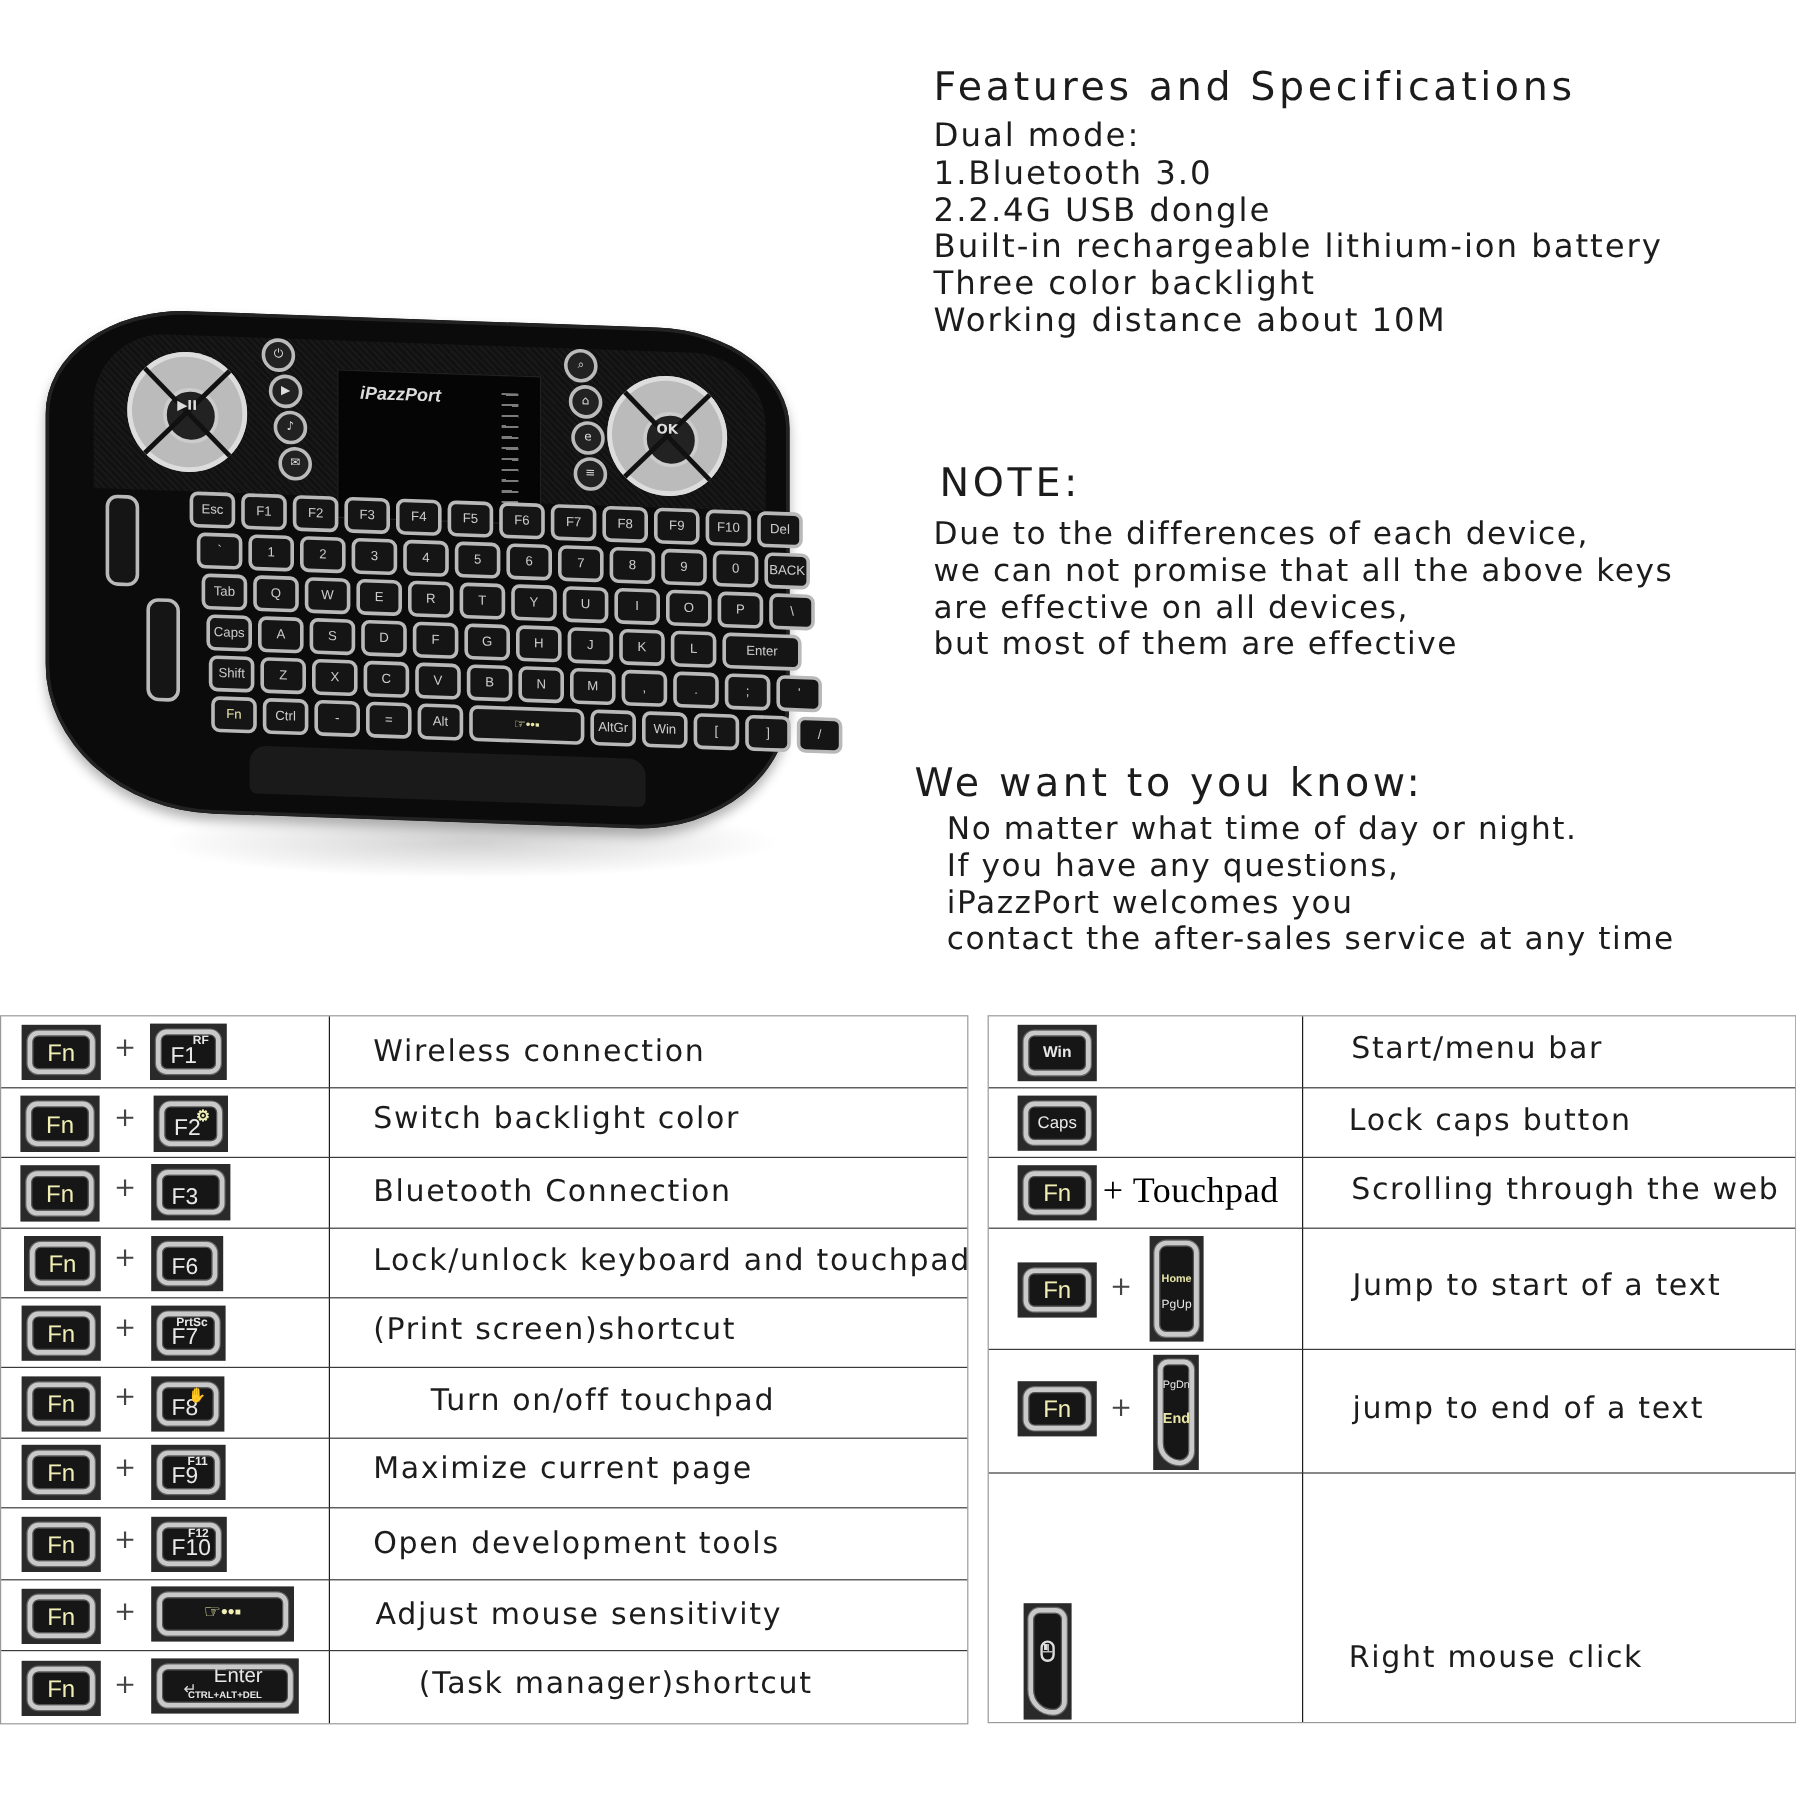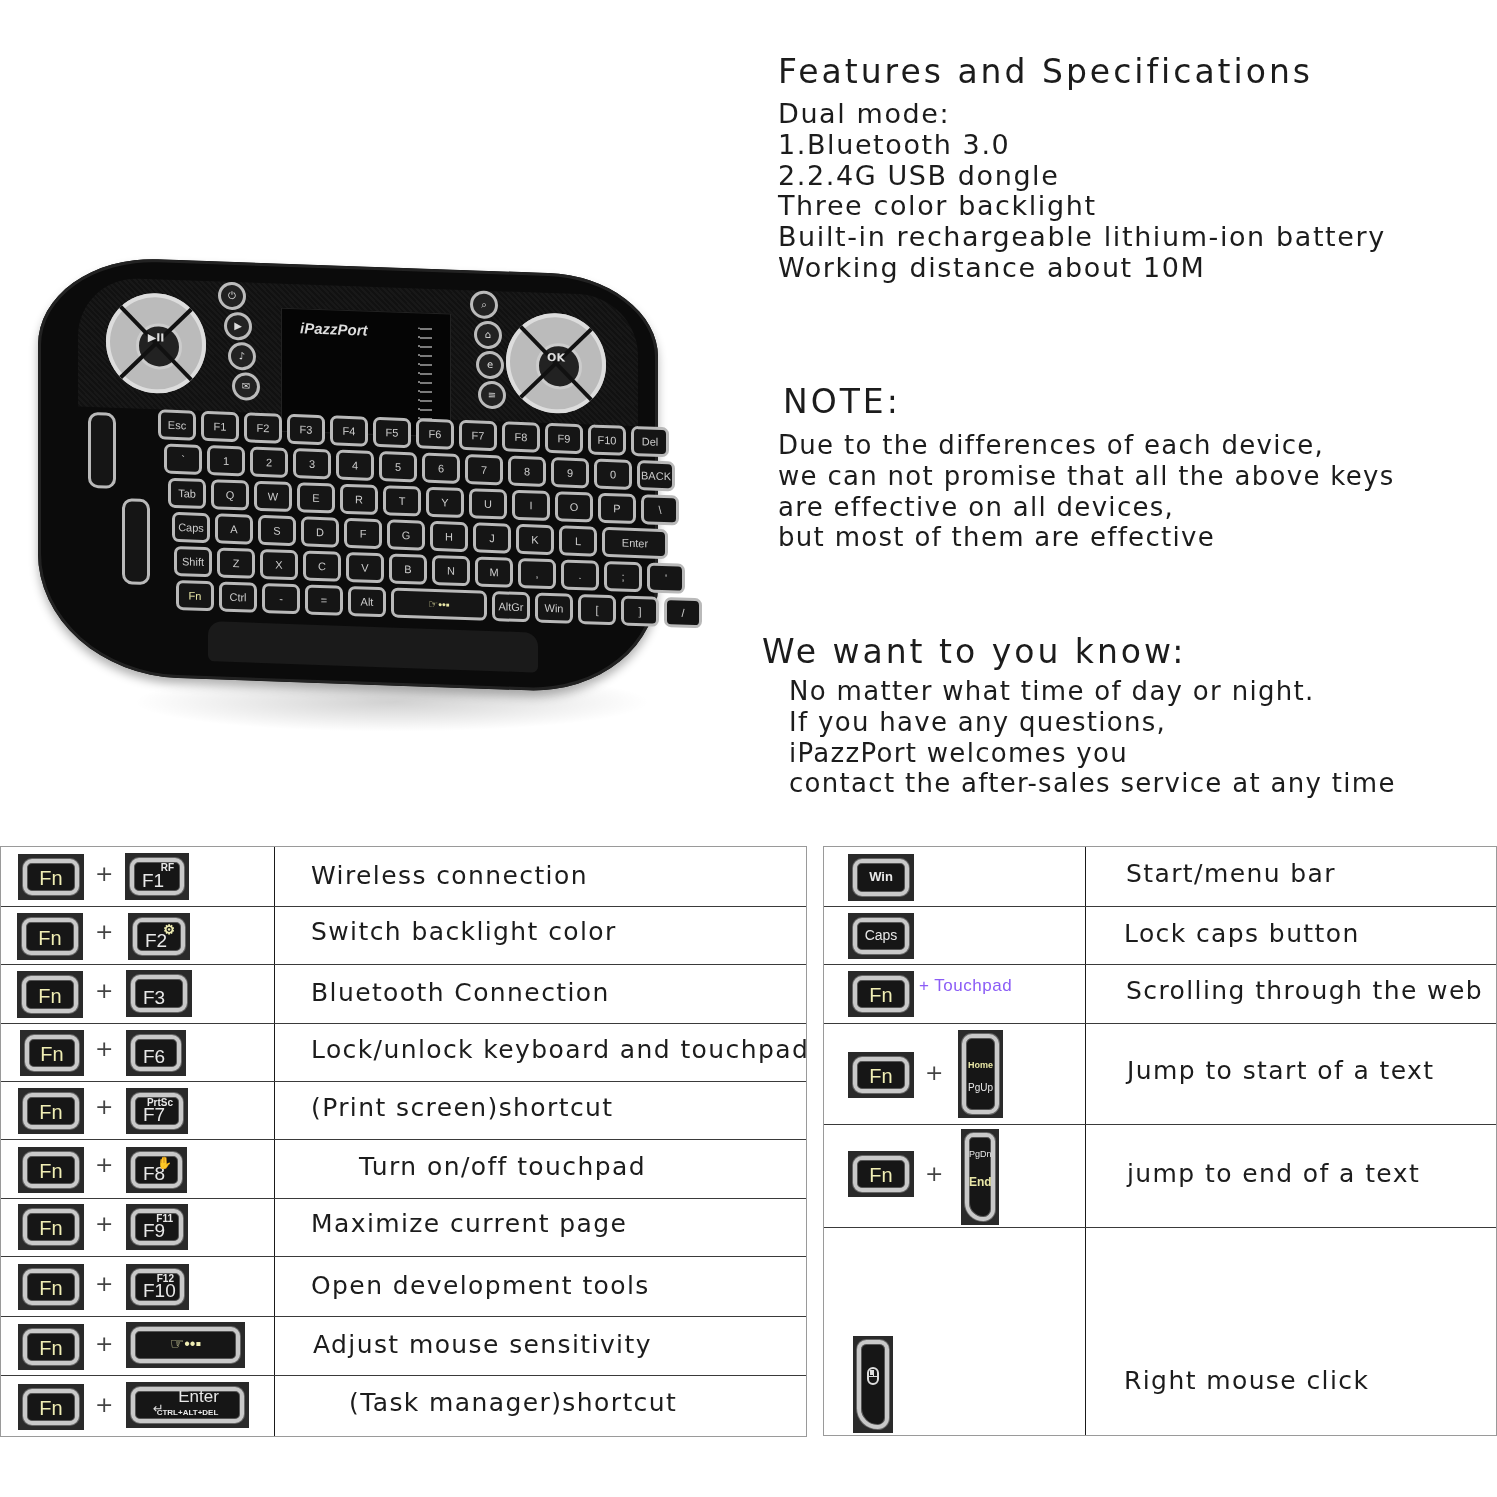--- a/index.html
+++ b/index.html
@@ -37,39 +37,39 @@
   .coldiv{position:absolute;top:0;bottom:0;width:0;border-left:1.5px solid #1a1a1a;}
   .desc{position:absolute;font-size:25px;letter-spacing:1.4px;color:#1c1c1c;white-space:nowrap;font-family:"DejaVu Sans",sans-serif;}
   .key{position:absolute;background:#2a2a2a;box-sizing:border-box;padding:5px;}
   .key .cap{width:100%;height:100%;box-sizing:border-box;border:4px solid #c9c9c9;border-radius:9px;background:#161616;box-shadow:inset 0 0 0 1px #555, 0 0 0 1px #666;position:relative;overflow:hidden;}
   .key .lbl{position:absolute;left:0;right:0;bottom:3px;text-align:center;font-family:"Liberation Sans",sans-serif;font-size:20px;color:#f0eeb4;line-height:1;}
   .key .lbl.white{color:#e8e8e8;}
   .key .flbl{position:absolute;left:8px;bottom:1px;font-family:"Liberation Sans",sans-serif;font-size:19px;color:#e8e8e8;line-height:1;}
   .key .sup{position:absolute;right:6px;top:1px;font-family:"Liberation Sans",sans-serif;font-size:10px;font-weight:bold;color:#e8e8e8;line-height:1;}
   .key .small{font-size:13px;font-weight:bold;color:#e0e0e0;}
   .plus{position:absolute;font-size:22px;color:#444;font-family:"DejaVu Sans",sans-serif;}
-  .touchlbl{position:absolute;font-size:17px;color:#8b5cf6;font-family:Liberation Sans, sans-serif;letter-spacing:0.5px;}
+  .touchlbl{position:absolute;font-size:30px;color:#000000;font-family:Liberation Serif, serif;letter-spacing:0.5px;}
   .vkey .cap{border-radius:10px;}
   .vkey .vtop{position:absolute;left:0;right:0;top:22px;text-align:center;font-family:"Liberation Sans",sans-serif;font-size:9px;font-weight:bold;color:#e8e6a6;}
   .vkey .vbot{position:absolute;left:0;right:0;top:44px;text-align:center;font-family:"Liberation Sans",sans-serif;font-size:10px;color:#e8e8e8;}
   .mouse-ico{position:absolute;left:50%;top:50%;width:12px;height:18px;margin:-9px 0 0 -6px;border:2px solid #ddd;border-radius:6px;box-sizing:border-box;}
   .mouse-ico::before{content:"";position:absolute;left:4px;top:1px;width:0;height:6px;border-left:1.5px solid #ddd;}
   .mouse-ico::after{content:"";position:absolute;left:0;right:0;top:7px;border-top:1.5px solid #ddd;}
   .mousebtn-ico{position:absolute;left:4px;top:1px;width:3px;height:5px;background:#ddd;}
 </style>
 </head>
 <body>
 
 <div class="txt h1" style="top:52px;">Features and Specifications</div>
 <div class="txt" style="top:99px;">
   <div class="line">Dual mode:</div>
   <div class="line">1.Bluetooth 3.0</div>
   <div class="line">2.2.4G USB dongle</div>
+  <div class="line">Built-in rechargeable lithium-ion battery</div>
   <div class="line">Three color backlight</div>
-  <div class="line">Built-in rechargeable lithium-ion battery</div>
   <div class="line">Working distance about 10M</div>
 </div>
 
 <div class="txt h1" style="top:382px;left:783px;">NOTE:</div>
 <div class="txt" style="top:430px;">
   <div class="ln2">Due to the differences of each device,</div>
   <div class="ln2">we can not promise that all the above keys</div>
   <div class="ln2">are effective on all devices,</div>
   <div class="ln2">but most of them are effective</div>
 </div>

